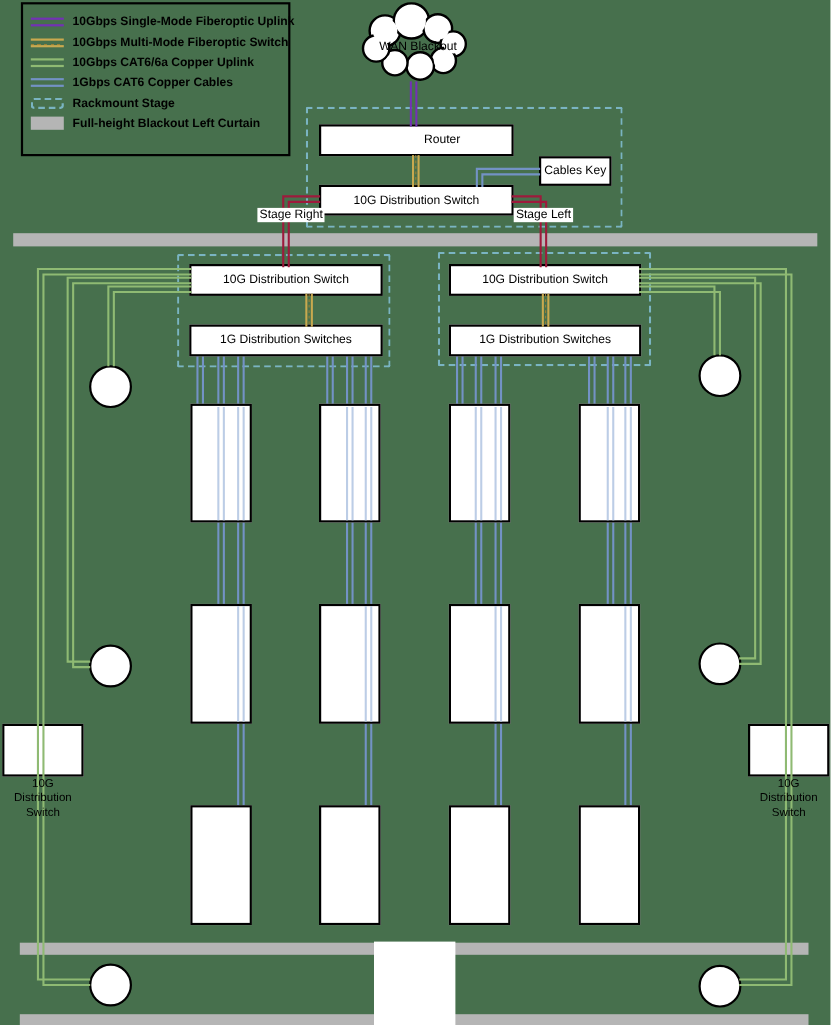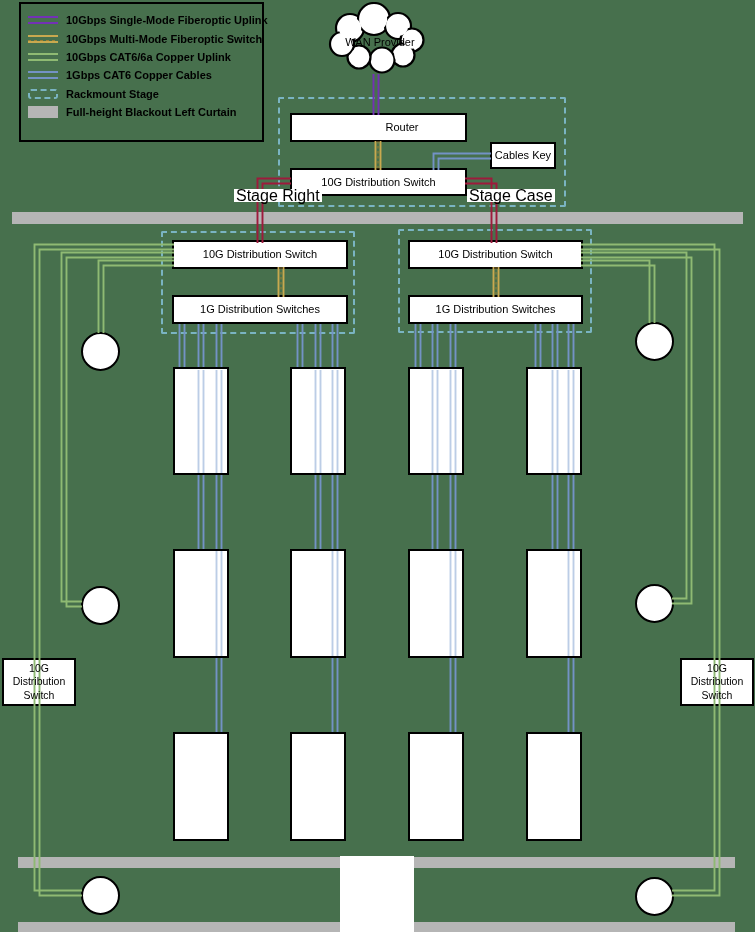--- a/index.html
+++ b/index.html
@@ -8,22 +8,22 @@
   #stage *{box-sizing:border-box;}
   .curtain{position:absolute;background:#b5b5b5;}
   .thrust{position:absolute;background:#ffffff;}
   .rack{position:absolute;border:2px dashed #7ab4c2;border-radius:2px;}
   .nodebox{position:absolute;background:#fff;border:2px solid #000;}
   .table-box{position:absolute;background:#fff;border:2px solid #000;}
   .circle{position:absolute;background:#fff;border:2.5px solid #000;border-radius:50%;}
   svg.layer{position:absolute;left:0;top:0;pointer-events:none;}
   .lbl{position:absolute;display:flex;align-items:center;justify-content:center;
        text-align:center;font-size:11px;color:#000;line-height:1.15;}
-  .lbl.small{font-size:10.5px;white-space:pre-line;line-height:1.3;}
-  .chip{position:absolute;background:#fff;color:#000;font-size:16px;line-height:13px;
+  .lbl.small{font-size:10.5px;white-space:pre-line;line-height:1.3;margin-top:44px;}
+  .chip{position:absolute;background:#fff;color:#000;font-size:11px;line-height:13px;
         padding:0 2px;height:13px;}
   
   .legendbox{position:absolute;left:19px;top:2px;width:245px;height:140px;
              border:2px solid #000;padding:7px 0 0 7px;}
   .leg-row{display:flex;align-items:center;height:18.4px;}
   .leg-label{font-size:11px;font-weight:bold;color:#000;white-space:nowrap;}
   .sw{width:30px;flex:0 0 30px;margin-right:8px;}
   .sw.cable{height:8px;border-top:2px solid;border-bottom:2px solid;}
   .sw.cable-dash{height:8px;border-top:2px solid;border-bottom:2px solid;
      background:repeating-linear-gradient(90deg,#9a8134 0 3px,rgba(0,0,0,0) 3px 6px);
@@ -249,36 +249,36 @@
       <g>
         <polyline points="450.5,551 450.5,656" fill="none" stroke="#bccde6" stroke-width="1.9"></polyline>
         <polyline points="455.5,551 455.5,656" fill="none" stroke="#bccde6" stroke-width="1.9"></polyline>
       </g>
       <g>
         <polyline points="568.5,551 568.5,656" fill="none" stroke="#bccde6" stroke-width="1.9"></polyline>
         <polyline points="573.5,551 573.5,656" fill="none" stroke="#bccde6" stroke-width="1.9"></polyline>
       </g>
     </svg>
 
-  <div class="lbl" style="left:328px;top:33px;width:104px;height:18px;">WAN Provider</div>
+  <div class="lbl" style="left:328px;top:33px;width:104px;height:18px;">WAN Blackout</div>
   <div class="lbl" style="left:290px;top:113px;width:177px;height:29px;padding-left:47px;">Router</div>
   <div class="lbl" style="left:490px;top:142px;width:66px;height:27px;">Cables Key</div>
   <div class="lbl" style="left:290px;top:168px;width:177px;height:28px;">10G Distribution Switch</div>
   <div class="lbl" style="left:172px;top:240px;width:176px;height:29px;">10G Distribution Switch</div>
   <div class="lbl" style="left:172px;top:295px;width:176px;height:29px;">1G Distribution Switches</div>
   <div class="lbl" style="left:408px;top:240px;width:175px;height:29px;">10G Distribution Switch</div>
   <div class="lbl" style="left:408px;top:295px;width:175px;height:29px;">1G Distribution Switches</div>
   <div class="lbl small" style="left:2px;top:658px;width:74px;height:48px;">10G
 Distribution
 Switch</div>
   <div class="lbl small" style="left:680px;top:658px;width:74px;height:48px;">10G
 Distribution
 Switch</div>
   <div class="chip" style="left:234px;top:189px;">Stage Right</div>
-  <div class="chip" style="left:467px;top:189px;">Stage Case</div>
+  <div class="chip" style="left:467px;top:189px;">Stage Left</div>
 
   <div class="legendbox">
     <div id="legend-rows">
         <div class="leg-row">
           <span class="sw cable" style="border-color: rgb(115, 49, 181);"></span>
           <span class="leg-label">10Gbps Single-Mode Fiberoptic Uplink</span>
         </div>
         <div class="leg-row">
           <span class="sw cable-dash" style="border-color: rgb(201, 169, 79);"></span>
           <span class="leg-label">10Gbps Multi-Mode Fiberoptic Switch</span>

